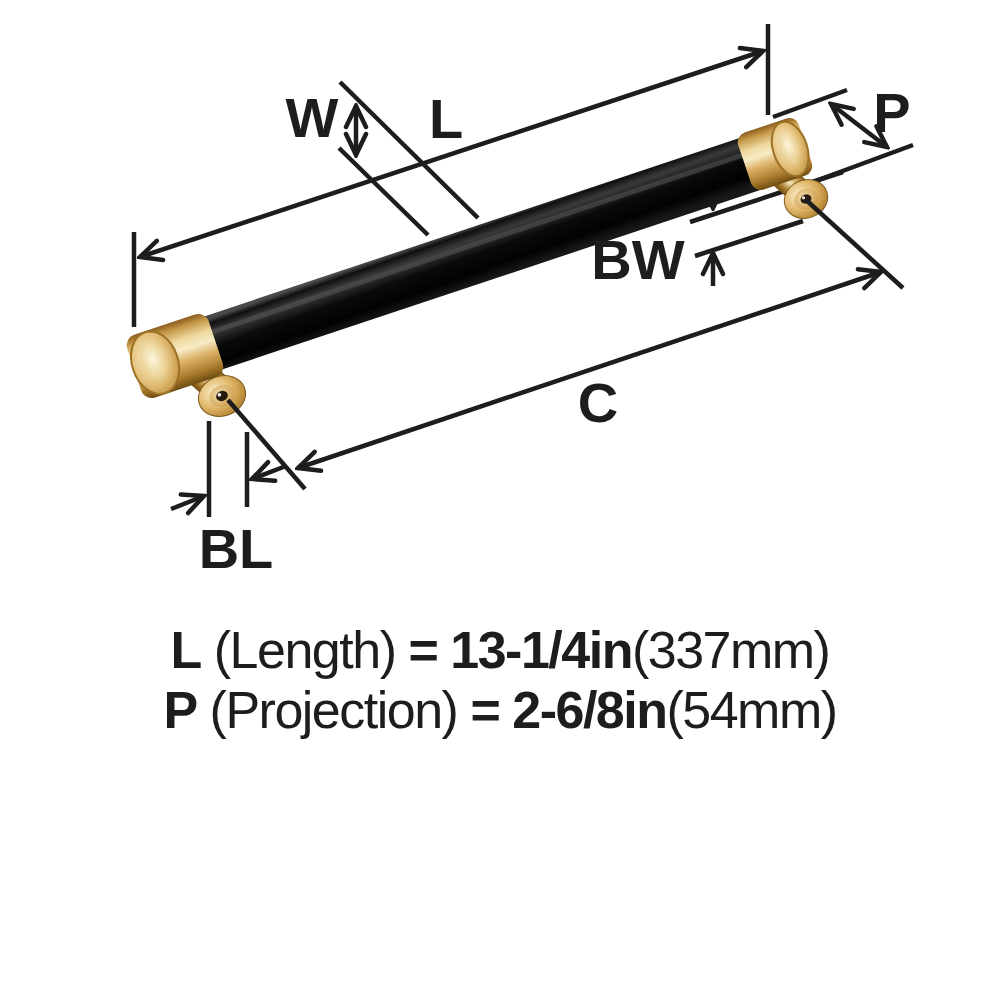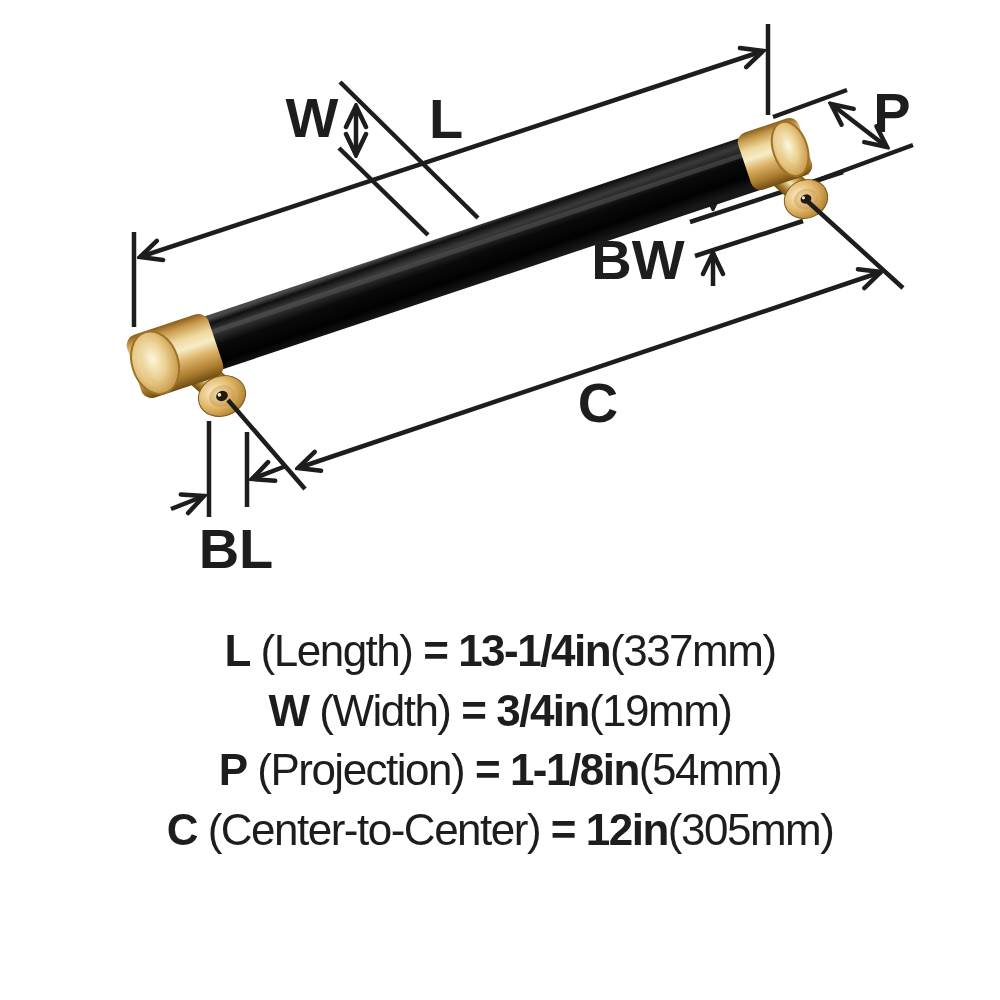--- a/index.html
+++ b/index.html
@@ -2,21 +2,21 @@
 <html><head>
 <meta charset="utf-8">
 <style>
   html,body{margin:0;padding:0;background:#ffffff;}
   body{width:1000px;height:1000px;font-family:"Liberation Sans",sans-serif;}
   .canvas{position:relative;width:1000px;height:1000px;background:#ffffff;overflow:hidden;}
   svg.diagram{position:absolute;left:0;top:0;display:block;}
   .dim{stroke:#1d1d1d;stroke-width:4.5;fill:none;}
   .dlabel{font-family:"Liberation Sans",sans-serif;font-weight:700;font-size:56px;fill:#1d1d1d;text-anchor:middle;}
   .specs{position:absolute;left:0;top:621px;width:1000px;text-align:center;color:#1d1d1d;
-         font-size:44px;line-height:59.5px;letter-spacing:-1.5px;white-space:nowrap;}
+         font-size:52px;line-height:59.5px;letter-spacing:-1.5px;white-space:nowrap;}
   .spec-line{height:59.5px;}
   .spec-line .b{font-weight:700;}
   .spec-line .r{font-weight:400;}
 </style>
 </head>
 <body>
 
 <div class="canvas">
 
   <svg class="diagram" width="1000" height="620" viewBox="0 0 1000 620">
@@ -153,18 +153,16 @@
     <text class="dlabel" x="312" y="117" dominant-baseline="central">W</text>
     <text class="dlabel" x="446" y="118" dominant-baseline="central">L</text>
     <text class="dlabel" x="892" y="112" dominant-baseline="central">P</text>
     <text class="dlabel" x="638" y="259" dominant-baseline="central">BW</text>
     <text class="dlabel" x="598" y="402" dominant-baseline="central">C</text>
     <text class="dlabel" x="236" y="548" dominant-baseline="central">BL</text>
   </svg>
 
   <div class="specs">
     <div class="spec-line"><span class="b">L</span> <span class="r">(Length)</span> <span class="b">=</span> <span class="b">13-1/4in</span><span class="r">(337mm)</span></div>
-    <div class="spec-line"><span class="b">W</span> <span class="r">(Width)</span> <span class="b">=</span> <span class="b">3/4in</span><span class="r">(19mm)</span></div>
-    <div class="spec-line"><span class="b">P</span> <span class="r">(Projection)</span> <span class="b">=</span> <span class="b">1-1/8in</span><span class="r">(54mm)</span></div>
-    <div class="spec-line"><span class="b">C</span> <span class="r">(Center-to-Center)</span> <span class="b">=</span> <span class="b">12in</span><span class="r">(305mm)</span></div>
+    <div class="spec-line"><span class="b">P</span> <span class="r">(Projection)</span> <span class="b">=</span> <span class="b">2-6/8in</span><span class="r">(54mm)</span></div>
   </div>
 
 </div>
 
 </body></html>

